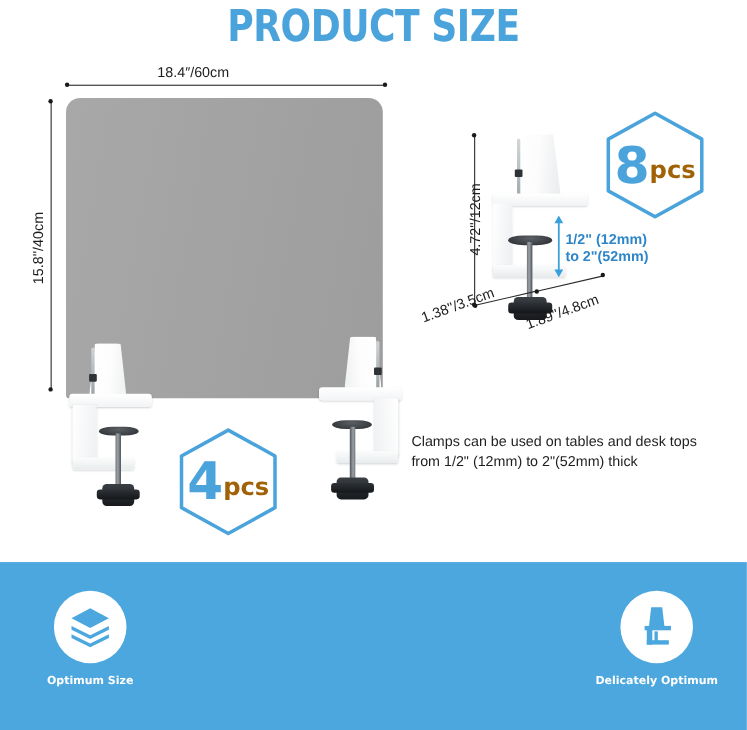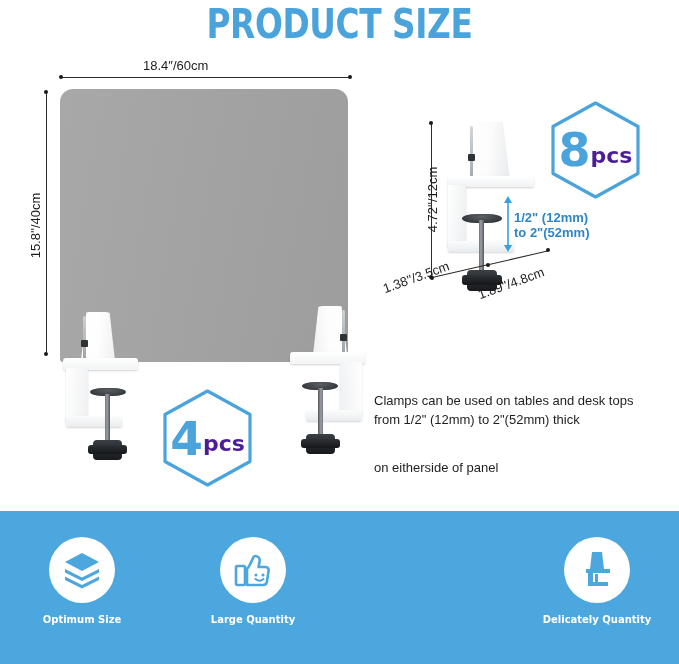--- a/index.html
+++ b/index.html
@@ -109,21 +109,21 @@
     position:absolute;left:0;top:0;width:100%;height:100%;
     display:flex;align-items:center;justify-content:center;
   }
   .badge .num{
     font-family:"DejaVu Sans", sans-serif;
     font-weight:bold;color:#4BA3DC;
     line-height:1;
   }
   .badge .pcs{
     font-family:"DejaVu Sans", sans-serif;
-    font-weight:bold;color:#4c1d95;
+    font-weight:bold;color:#a16207;
     line-height:1;
   }
 
   
   .detail{position:absolute;left:420px;top:110px;width:170px;height:200px;}
   .d-holder{
     position:absolute;left:48px;top:12px;width:42px;height:58px;
     background:linear-gradient(95deg,#ffffff 0%,#fcfcfc 50%,#e9ebed 100%);
     clip-path:polygon(17% 0%,83% 0%,100% 100%,0% 100%);
     border-radius:9px 9px 2px 2px;
@@ -281,57 +281,44 @@
   <svg style="position:absolute;left:500px;top:196px;" width="16" height="56">
     <line x1="8" y1="5" x2="8" y2="51" stroke="#3AA0DC" stroke-width="1.6"></line>
     <polygon points="8,0 4,7 12,7" fill="#3AA0DC"></polygon>
     <polygon points="8,56 4,49 12,49" fill="#3AA0DC"></polygon>
   </svg>
   <div class="blue-note" style="left:514px;top:210px;">1/2" (12mm)</div>
   <div class="blue-note" style="left:514px;top:225px;">to 2"(52mm)</div>
 
   <div class="desc" style="left:374px;top:392px;">Clamps can be used on tables and desk tops</div>
   <div class="desc" style="left:374px;top:411px;">from 1/2" (12mm) to 2"(52mm) thick</div>
-  <div class="desc" style="left:374px;top:459px;">on eitherside of panel</div>
 
   <div class="bar">
 
     <div class="feat" style="left:12px;">
       <div class="circle">
         <svg width="40" height="38" viewBox="0 0 40 38">
           <polygon points="20,2 37,11 20,20 3,11" fill="#4BA7DE"></polygon>
           <path d="M3,18 L20,26.5 L37,18 L37,21.5 L20,30 L3,21.5 Z" fill="#4BA7DE"></path>
           <path d="M3,25.5 L20,34 L37,25.5 L37,29 L20,37.5 L3,29 Z" fill="#4BA7DE"></path>
         </svg>
       </div>
       <div class="flabel">Optimum Size</div>
     </div>
 
-    <div class="feat" style="left:183px;">
-      <div class="circle">
-        <svg width="40" height="38" viewBox="0 0 40 38">
-          <rect x="3" y="15" width="9" height="19" rx="1.5" fill="none" stroke="#4BA7DE" stroke-width="2.6"></rect>
-          <path d="M14,34 L30,34 C32,34 33.6,32.6 33.9,30.7 L35.6,19.6 C35.9,17.6 34.4,16 32.5,16 L25.5,16 L26.6,10.2 C27.1,7.6 25.3,5.2 22.7,5 C21.7,4.9 20.8,5.4 20.4,6.3 L16.5,14.5 C15.6,16.4 14.6,17.2 14,17.6 Z" fill="none" stroke="#4BA7DE" stroke-width="2.6" stroke-linejoin="round"></path>
-          <circle cx="23" cy="24" r="1.6" fill="#4BA7DE"></circle>
-          <circle cx="30" cy="24" r="1.6" fill="#4BA7DE"></circle>
-          <path d="M22.5,28 Q26.5,31.5 30.5,28" fill="none" stroke="#4BA7DE" stroke-width="2" stroke-linecap="round"></path>
-        </svg>
-      </div>
-      <div class="flabel">Large Quantity</div>
-    </div>
 
 
     <div class="feat" style="left:527px;">
       <div class="circle">
         <svg width="38" height="40" viewBox="0 0 38 40">
           <path d="M14,2 L24,2 L26,19 L12,19 Z" fill="#4BA7DE"></path>
           <rect x="8" y="19" width="24" height="4" fill="#4BA7DE"></rect>
           <rect x="10" y="22" width="5" height="14" fill="#4BA7DE"></rect>
           <rect x="10" y="32" width="20" height="4" fill="#4BA7DE"></rect>
           <rect x="17" y="24" width="3" height="9" fill="#4BA7DE"></rect>
         </svg>
       </div>
-      <div class="flabel">Delicately Quantity</div>
+      <div class="flabel">Delicately Optimum</div>
     </div>
 
   </div>
 
 </div>
 
 </body></html>

